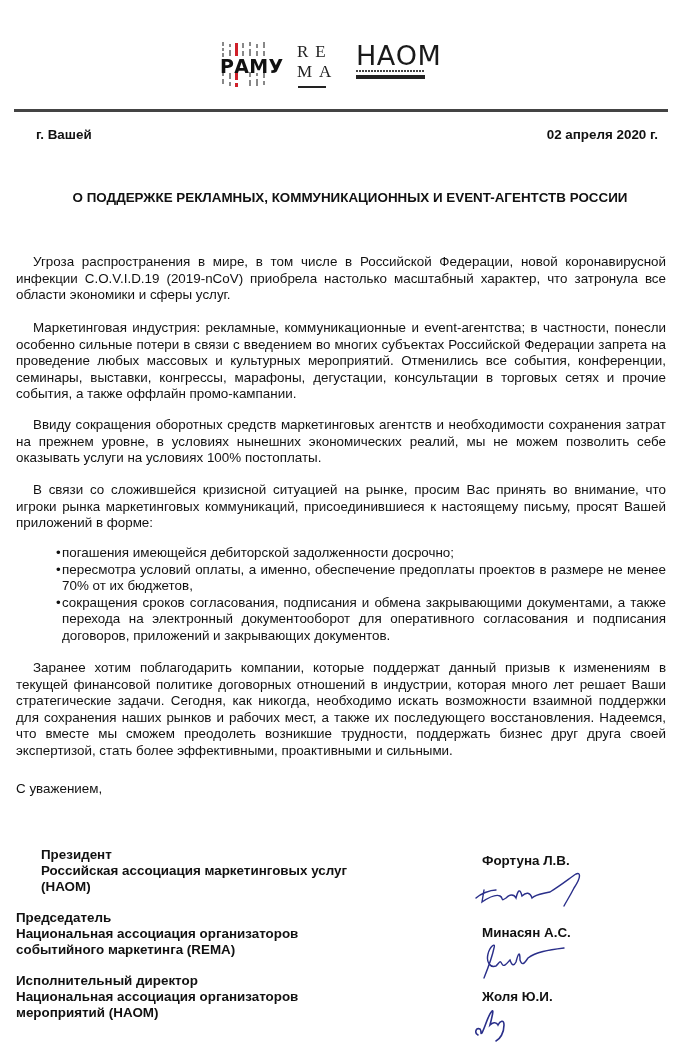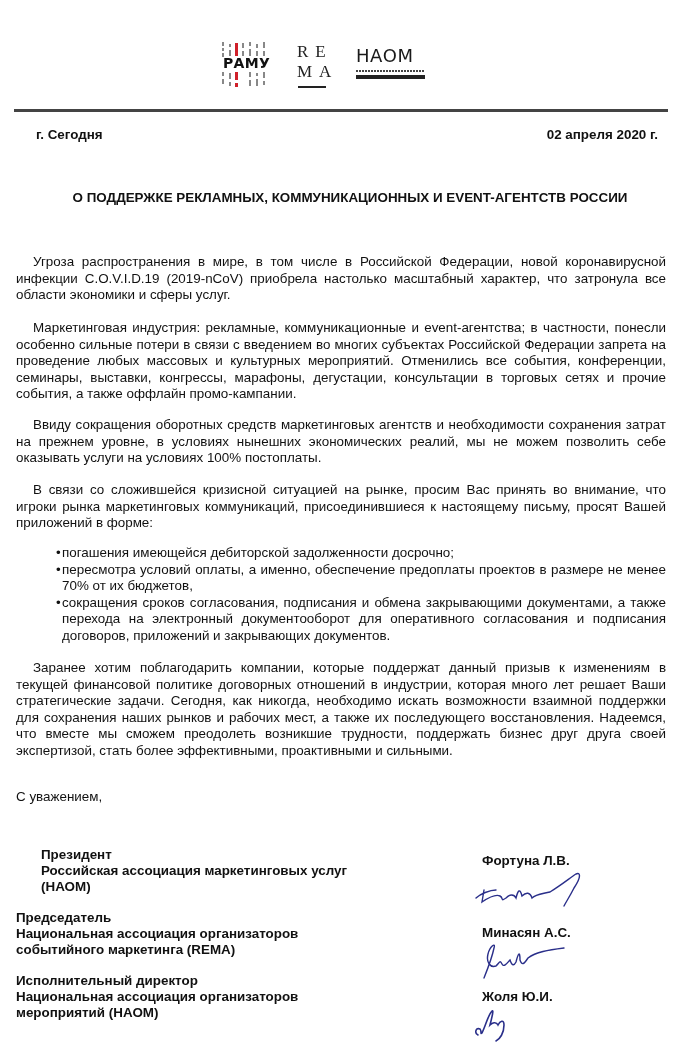--- a/index.html
+++ b/index.html
@@ -2,35 +2,35 @@
 <html><head>
   <meta charset="utf-8">
   <style>
     html, body { margin: 0; padding: 0; background: #ffffff; }
     body { width: 700px; height: 1048px; position: relative; overflow: hidden; color: #111; }
     .logos { position: absolute; top: 38px; left: 0; width: 700px; height: 60px; }
     .logo-ramu { position: absolute; left: 220px; top: 2px; width: 50px; height: 52px; }
     .logo-rema { position: absolute; left: 297px; top: 4px; width: 32px; height: 48px; font-family: Liberation Serif, serif; font-size: 17px; letter-spacing: 7px; color: #222; line-height: 20px; }
     .logo-rema .bar { position: absolute; left: 1px; top: 44px; width: 28px; height: 2px; background: #222; }
     .logo-naom { position: absolute; left: 356px; top: 6px; width: 72px; height: 46px; }
-    .logo-naom .word { font-family: "DejaVu Sans", sans-serif; font-size: 18px; color: #1a1a1a; letter-spacing: 0.5px; line-height: 24px; }
+    .logo-naom .word { font-family: "DejaVu Sans", sans-serif; font-size: 27px; color: #1a1a1a; letter-spacing: 0.5px; line-height: 24px; }
     .logo-naom .sub1 { margin-top: 2px; height: 2px; width: 69px; background: repeating-linear-gradient(90deg, #444 0 2px, transparent 2px 3px); }
     .logo-naom .sub2 { margin-top: 3px; height: 4px; width: 69px; background: #222; }
     .rule { position: absolute; left: 14px; top: 109px; width: 654px; height: 3px; background: #444; }
     .doc { font-family: "Liberation Sans", sans-serif; font-size: 13.4px; line-height: 16.6px; }
     .city { position: absolute; left: 36px; top: 127px; font-weight: bold; }
     .date { position: absolute; right: 42px; top: 127px; font-weight: bold; }
     .title { position: absolute; left: 0; width: 700px; top: 190px; text-align: center; font-weight: bold; line-height: 16px; }
     .title div { white-space: nowrap; }
     .para { position: absolute; left: 16px; width: 650px; text-align: justify; text-indent: 17px; }
     .p1 { top: 254px; } .p2 { top: 320px; } .p3 { top: 417px; } .p4 { top: 482px; } .p5 { top: 660px; }
     .list { position: absolute; left: 16px; top: 545px; width: 650px; margin: 0; padding: 0; list-style: none; }
     .list li { position: relative; padding-left: 46px; text-align: justify; }
     .list li .bullet { position: absolute; left: 40px; top: 0; width: 6px; }
-    .regards { position: absolute; left: 16px; top: 781px; margin-top: 8px; }
+    .regards { position: absolute; left: 16px; top: 781px; }
     .sig-block { position: absolute; left: 16px; font-weight: bold; line-height: 16px; }
     .s1 { top: 847px; margin-left: 25px; } .s2 { top: 910px; } .s3 { top: 973px; }
     .signer { position: absolute; left: 470px; font-weight: bold; margin-left: 12px; }
     .n1 { top: 853px; } .n2 { top: 925px; } .n3 { top: 989px; }
     .sign { position: absolute; }
     .g1 { left: 470px; top: 868px; width: 120px; height: 42px; }
     .g2 { left: 470px; top: 940px; width: 100px; height: 42px; }
     .g3 { left: 470px; top: 1005px; width: 50px; height: 40px; }
   </style>
 </head>
@@ -63,40 +63,40 @@
           <rect x="36" y="39" width="2" height="7"></rect>
         <rect x="43" y="32" width="2" height="6"></rect>
           <rect x="43" y="41" width="2" height="4"></rect>
       </g>
       <g fill="#d0202a">
         <rect x="15" y="3" width="3" height="13"></rect>
         <rect x="15" y="32" width="3" height="8"></rect>
         <rect x="15" y="43" width="3" height="4"></rect>
       </g>
     </svg>
-    <div style="position:absolute;left:0;top:15px;width:50px;text-align:right;font-family:'DejaVu Sans',sans-serif;font-weight:bold;font-size:14px;color:#111;letter-spacing:0.3px;">РАМУ</div>
+    <div style="position:absolute;left:0;top:15px;width:50px;text-align:center;font-family:'DejaVu Sans',sans-serif;font-weight:bold;font-size:19px;color:#111;letter-spacing:0.3px;">РАМУ</div>
   </div>
 
   <div class="logo-rema">
     <div>RE</div>
     <div>MA</div>
     <div class="bar"></div>
   </div>
 
   <div class="logo-naom">
     <div class="word">НАОМ</div>
     <div class="sub1"></div>
     <div class="sub2"></div>
   </div>
 </div>
 
 <div class="rule"></div>
 
 <div class="doc">
-  <div class="city">г. Сегодня</div>
+  <div class="city">г. Вашей</div>
   <div class="date">02 апреля 2020 г.</div>
 
   <div class="title">
     <div>О ПОДДЕРЖКЕ РЕКЛАМНЫХ, КОММУНИКАЦИОННЫХ И EVENT-АГЕНТСТВ РОССИИ</div>
   </div>
 
   <div class="para p1">Угроза распространения в мире, в том числе в Российской Федерации, новой коронавирусной инфекции C.O.V.I.D.19 (2019-nCoV) приобрела настолько масштабный характер, что затронула все области экономики и сферы услуг.</div>
   <div class="para p2">Маркетинговая индустрия: рекламные, коммуникационные и event-агентства; в частности, понесли особенно сильные потери в связи с введением во многих субъектах Российской Федерации запрета на проведение любых массовых и культурных мероприятий. Отменились все события, конференции, семинары, выставки, конгрессы, марафоны, дегустации, консультации в торговых сетях и прочие события, а также оффлайн промо-кампании.</div>
   <div class="para p3">Ввиду сокращения оборотных средств маркетинговых агентств и необходимости сохранения затрат на прежнем уровне, в условиях нынешних экономических реалий, мы не можем позволить себе оказывать услуги на условиях 100% постоплаты.</div>
   <div class="para p4">В связи со сложившейся кризисной ситуацией на рынке, просим Вас принять во внимание, что игроки рынка маркетинговых коммуникаций, присоединившиеся к настоящему письму, просят Вашей приложений в форме:</div>

